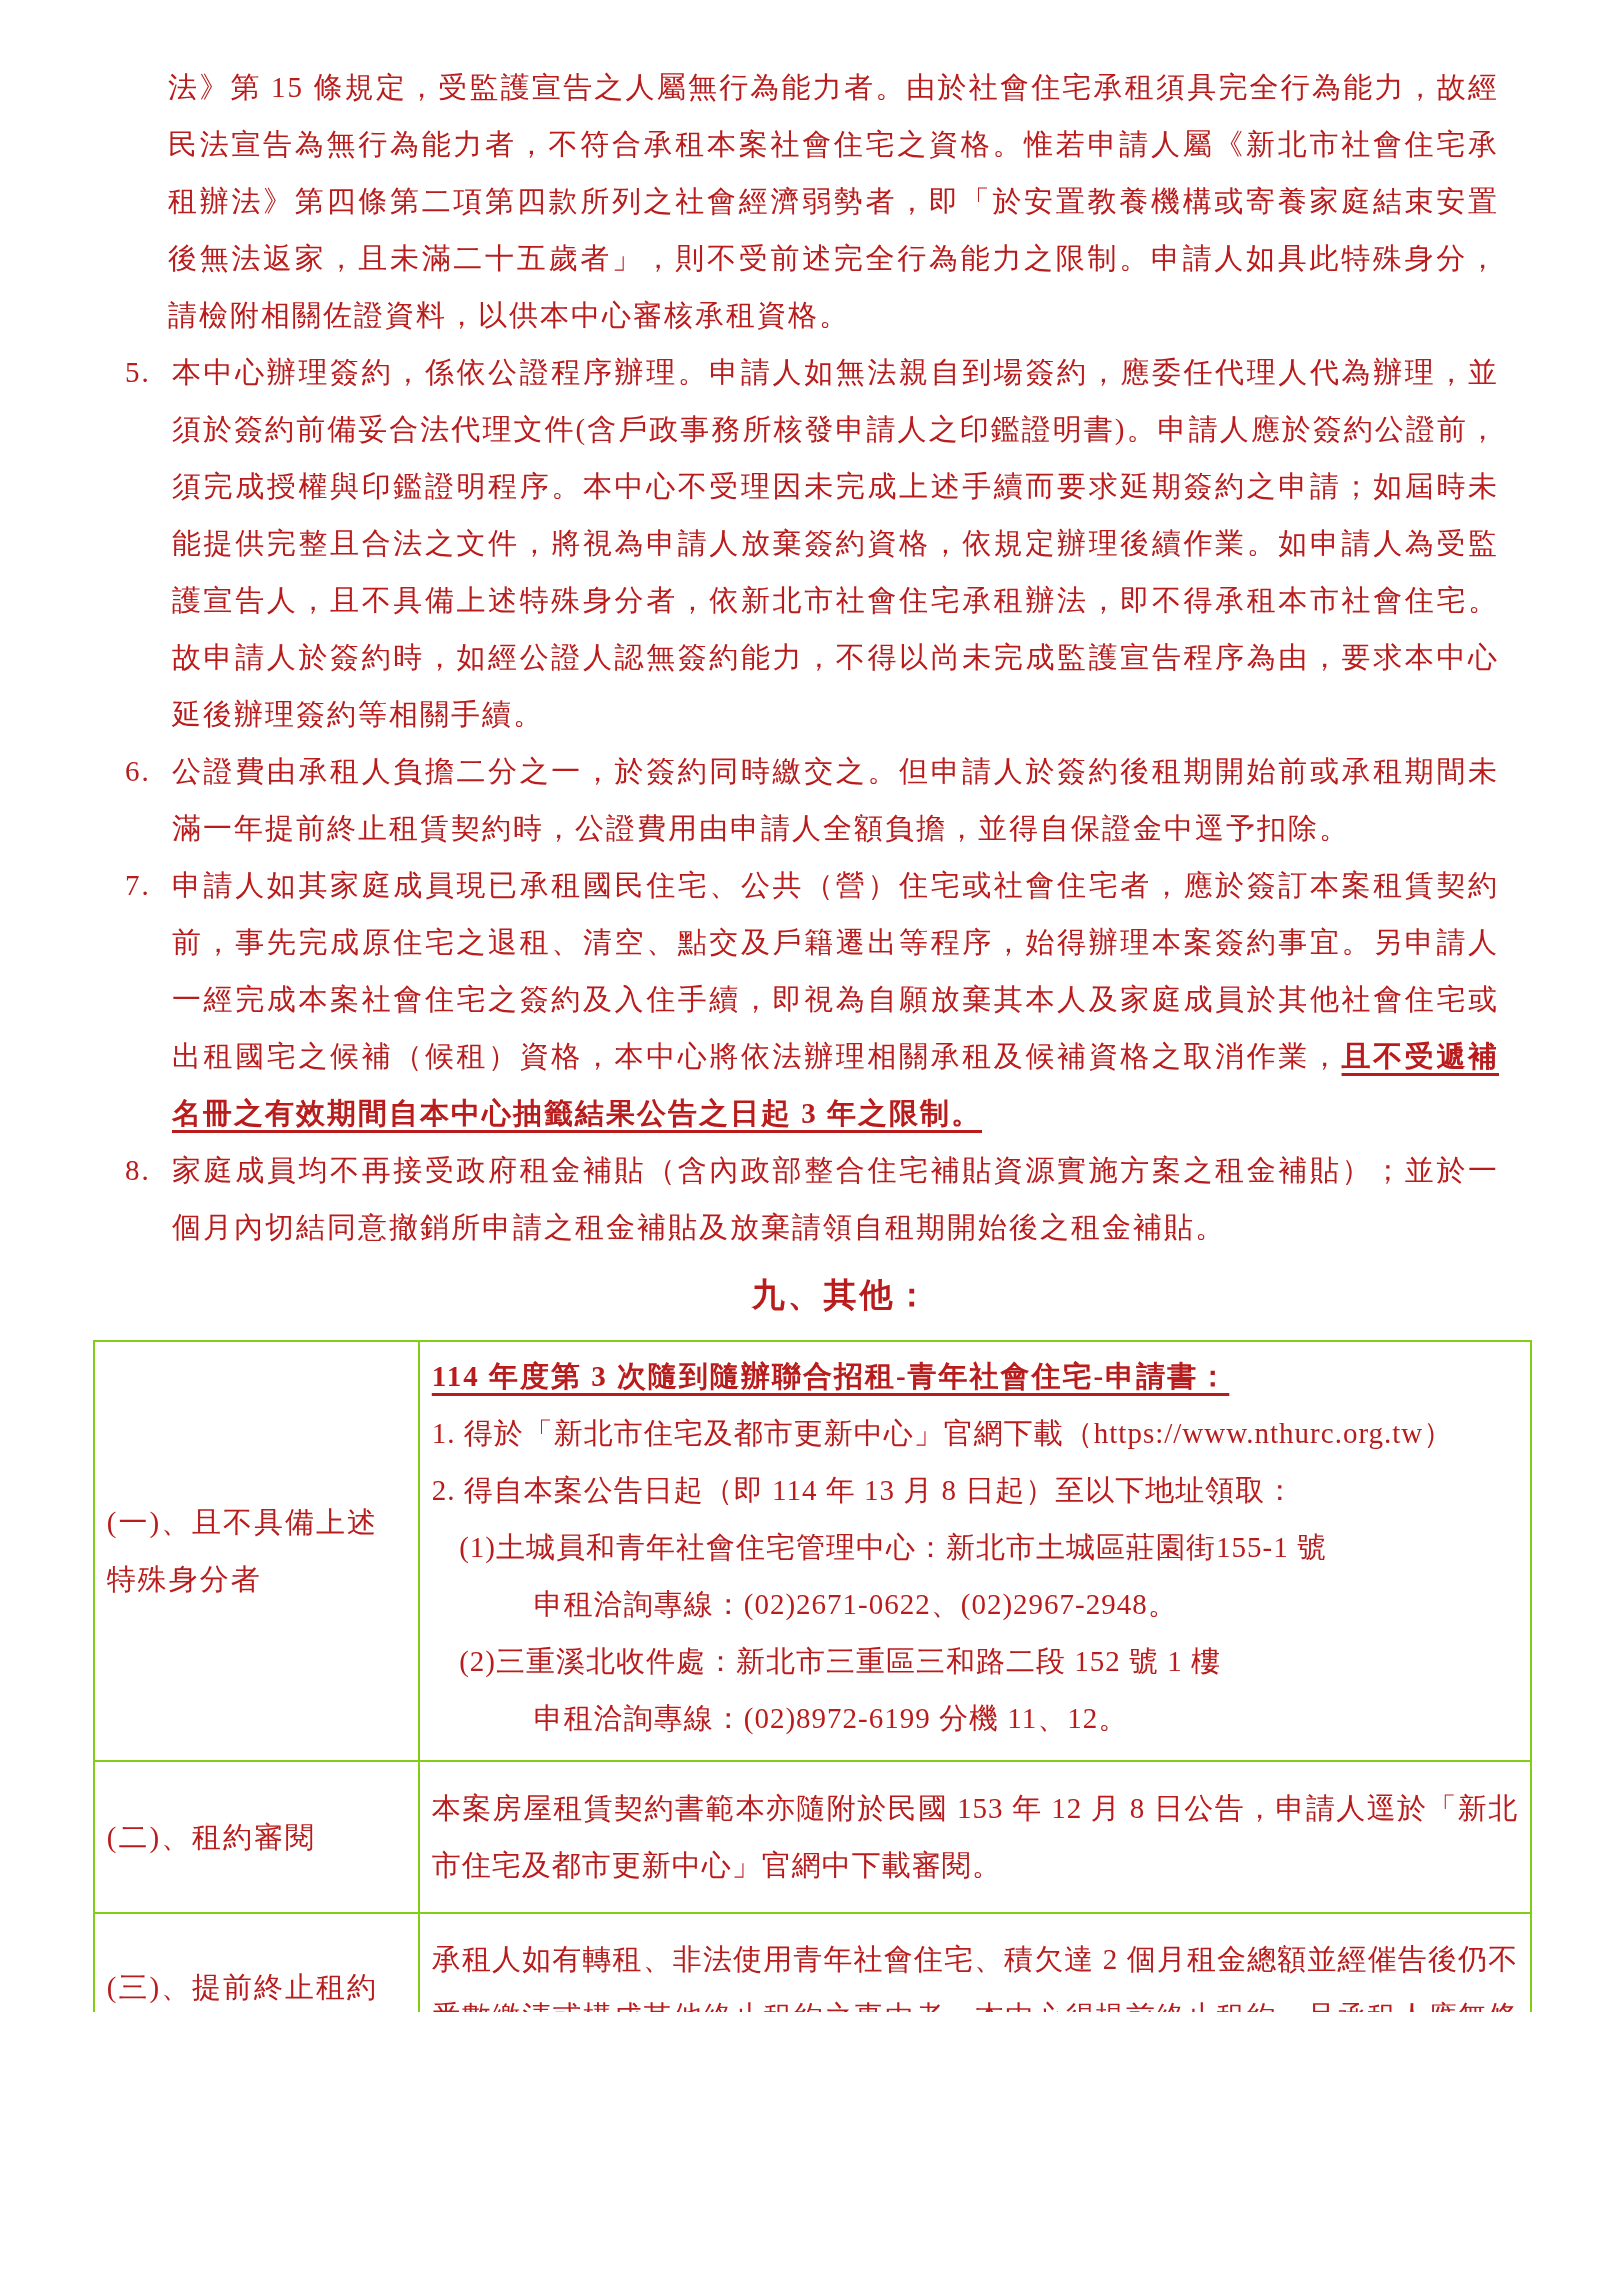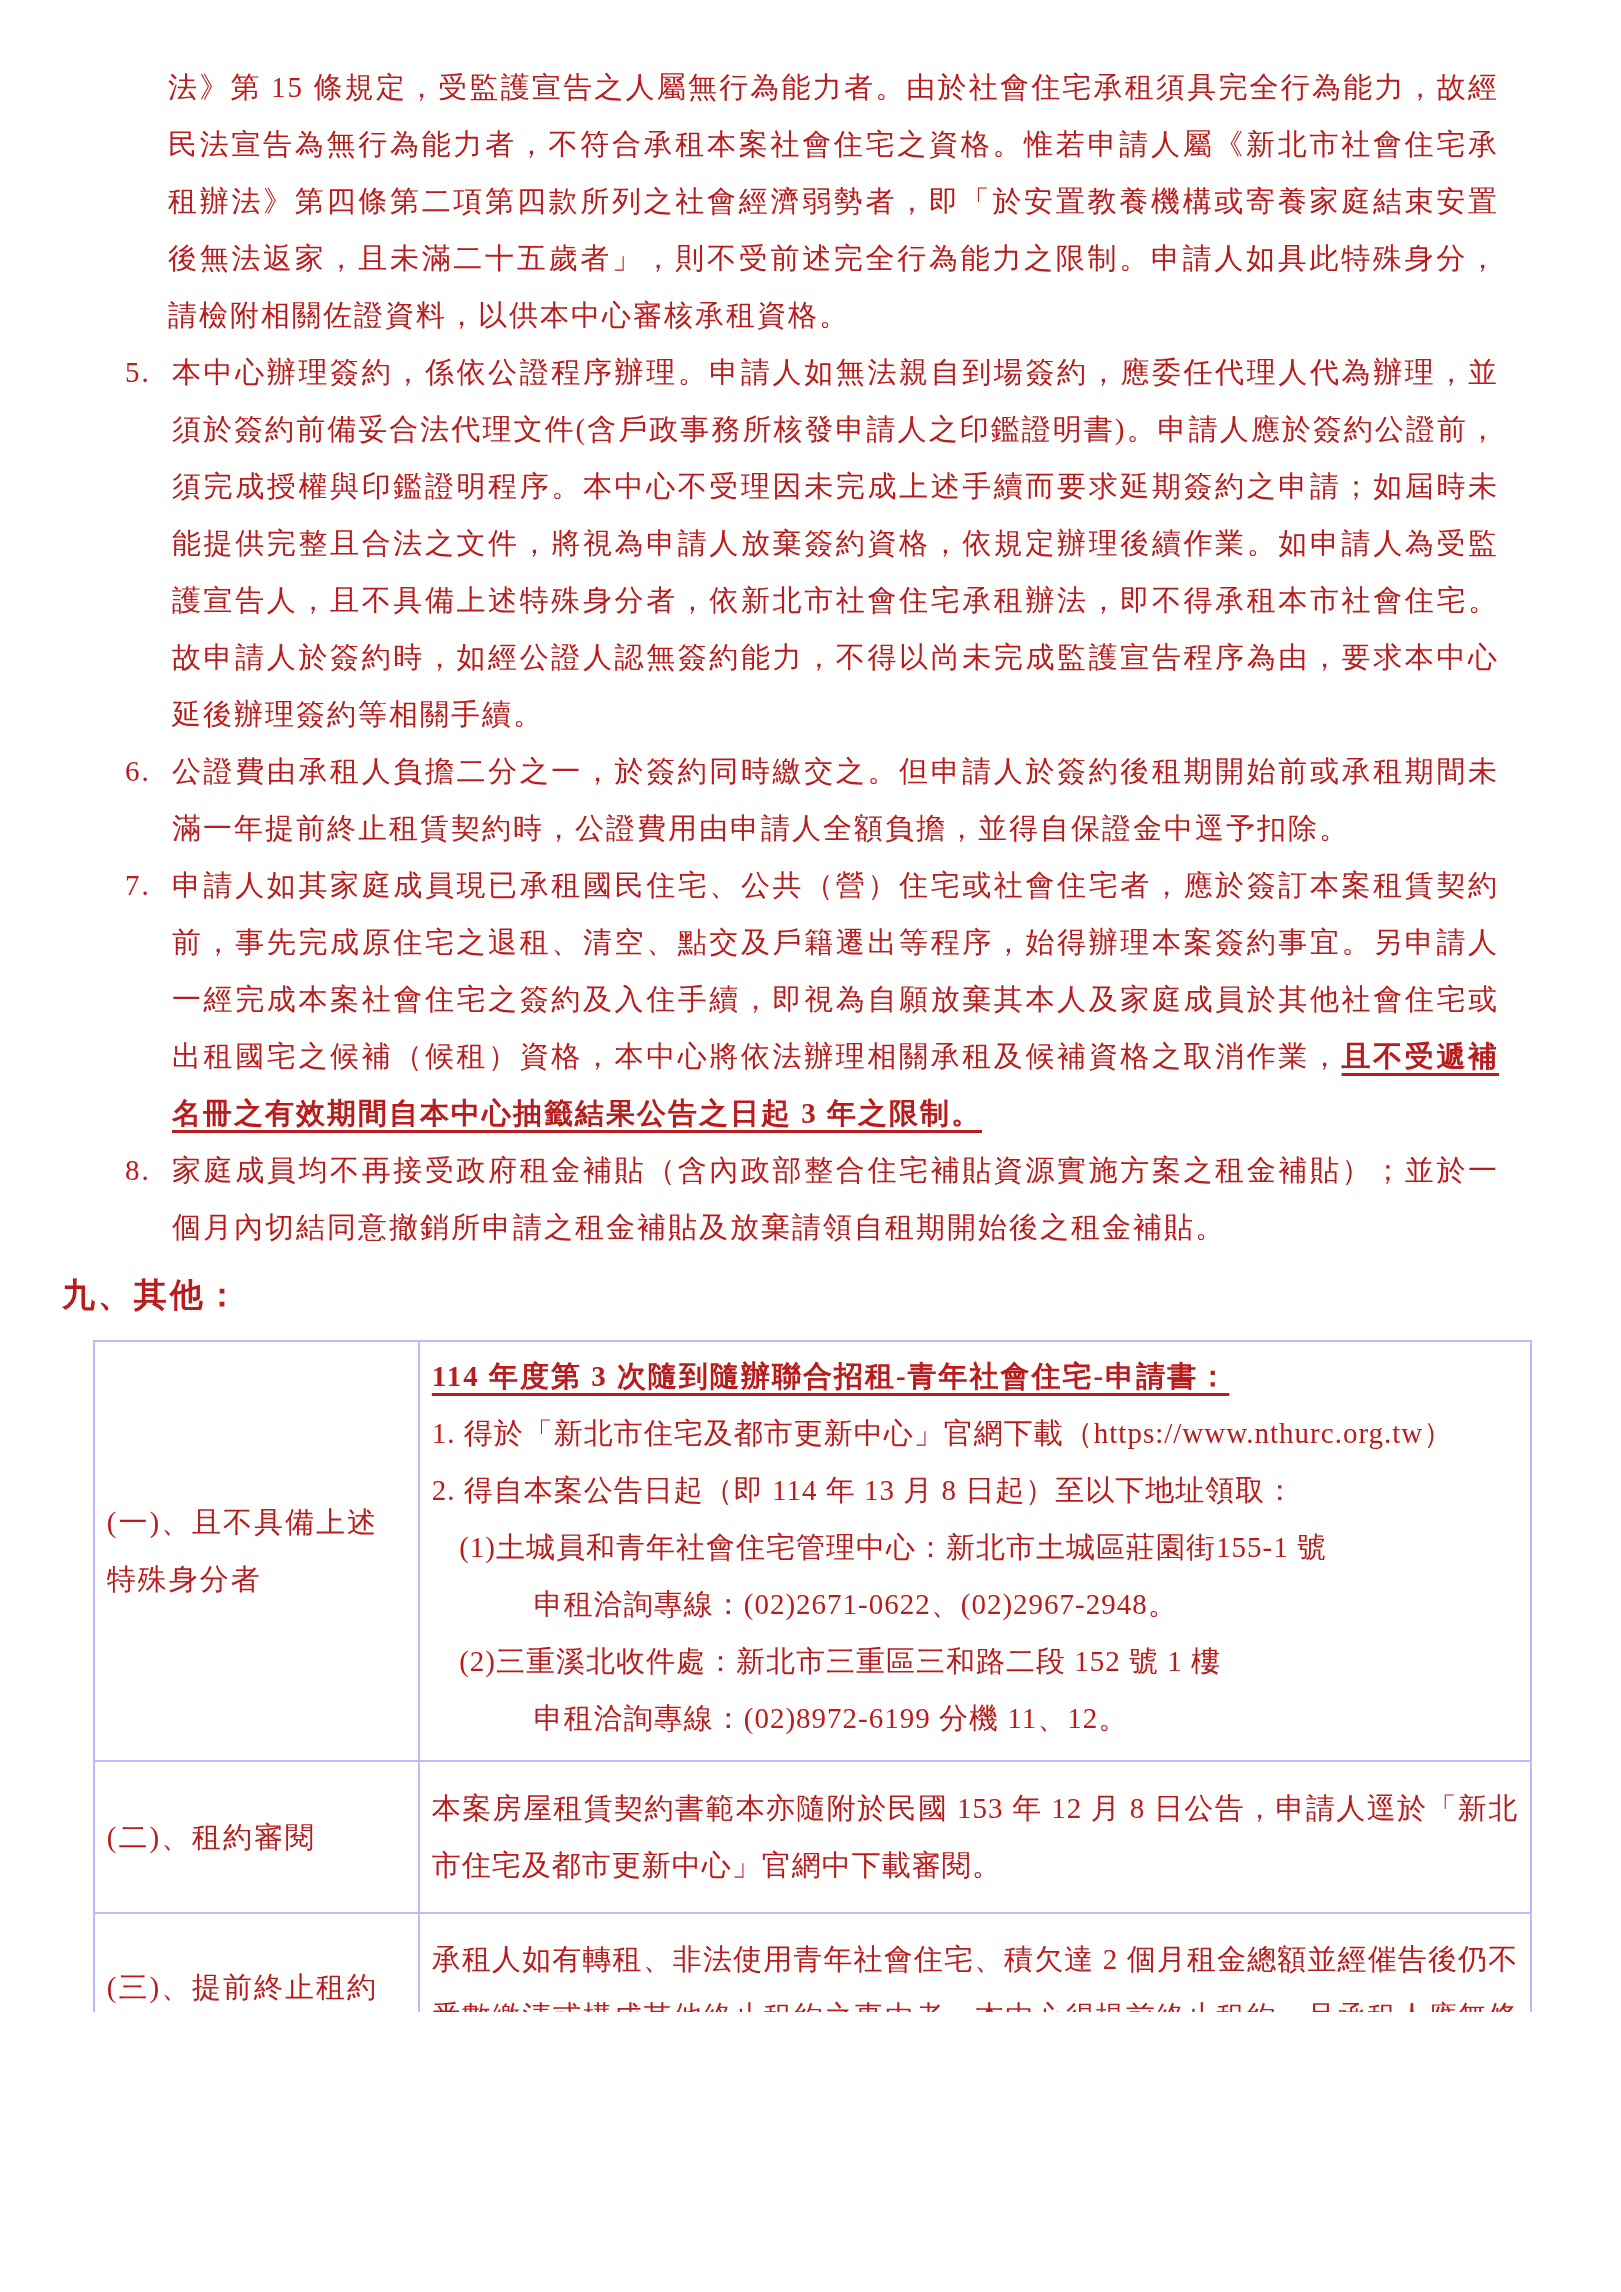--- a/index.html
+++ b/index.html
@@ -26,29 +26,30 @@
     text-decoration: underline;
     text-decoration-thickness: 2.5px;
     text-underline-offset: 6.9px;
   }
   .section-header {
     margin: 13.7px 0 0 62px;
     font-size: 33px;
     font-weight: bold;
     line-height: 51px;
     letter-spacing: 2.9px;
+    text-align: center;
   }
   table.info {
     border-collapse: collapse;
     margin: 19.6px 0 0 93px;
     width: 1439px;
     table-layout: fixed;
     border: 2.9px solid #000;
   }
-  table.info td { border: 2px solid #c4b5fd; vertical-align: middle; padding: 5.9px 11.8px; }
+  table.info td { border: 2px solid #84cc16; vertical-align: middle; padding: 5.9px 11.8px; }
   td.label-cell { width: 325px; padding: 5.9px 5.9px 5.9px 7.8px; }
   tr.row-1 { height: 420px; }
   tr.row-2 { height: 152px; }
   tr.row-3 { height: 206px; padding-left: 24px; }
   tr.row-1 td.content-cell { vertical-align: top; }
   .cell-title {
     font-weight: bold;
     text-decoration: underline;
     text-decoration-thickness: 2.5px;
     text-underline-offset: 6.9px;

